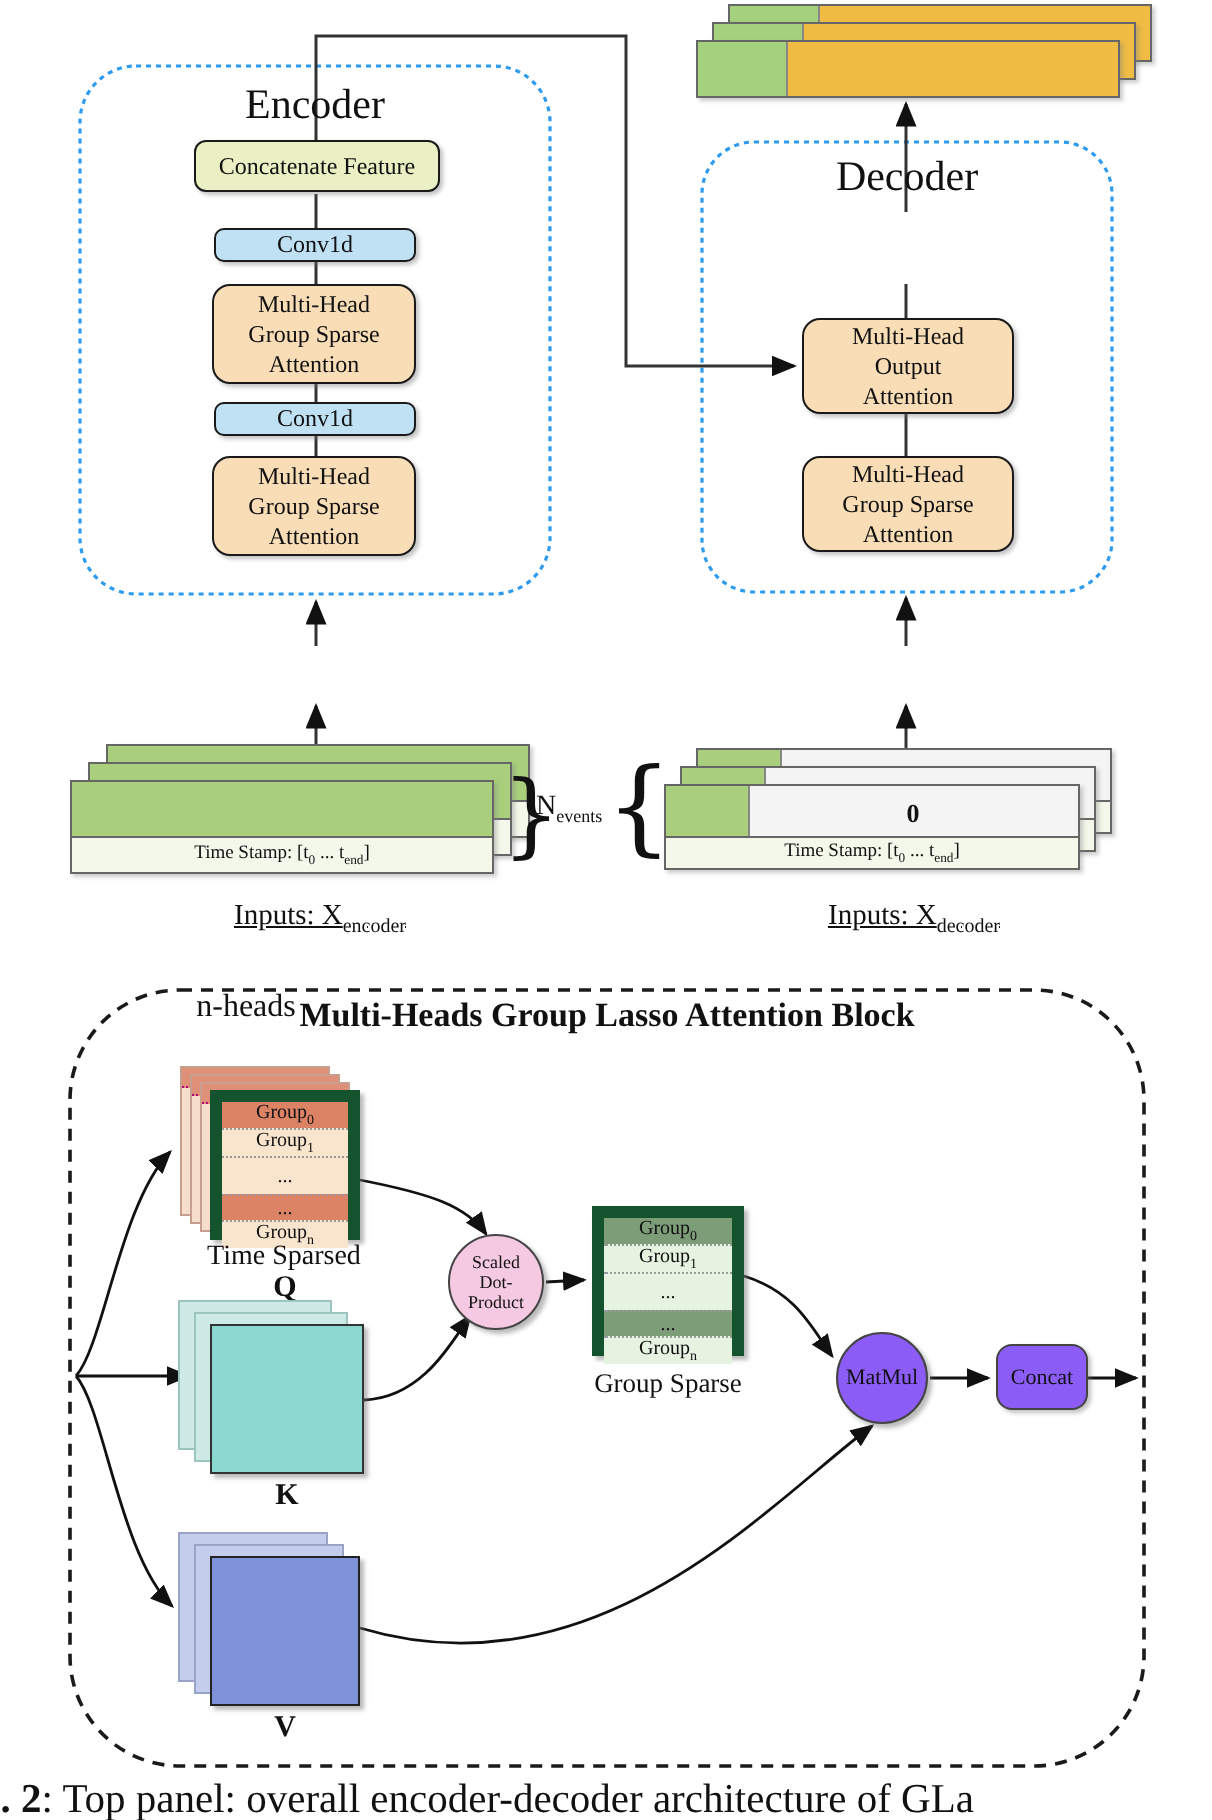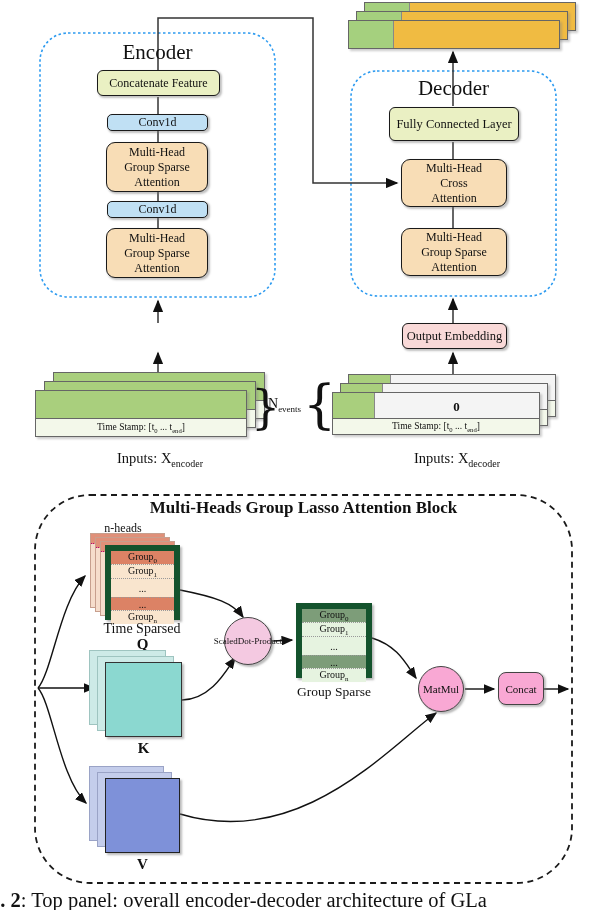--- a/index.html
+++ b/index.html
@@ -47,28 +47,28 @@
   .q-dark{background:#dc8265;}
   .q-light{background:#f9e5ce;}
   .g-dark{background:#7d9d79;}
   .g-light{background:#e6f3e0;}
   .kback{position:absolute;width:77px;height:75px;background:#cdeae7;border:1px solid #9ec4c0;box-sizing:border-box;}
   .kfront{position:absolute;width:77px;height:75px;background:#8bd8d0;border:1px solid #333;box-sizing:border-box;
           box-shadow:2px 2px 2px rgba(120,120,120,.5);}
   .vback{position:absolute;width:75px;height:75px;background:#c4cdeb;border:1px solid #9aa3c6;box-sizing:border-box;}
   .vfront{position:absolute;width:75px;height:75px;background:#7e91d9;border:1px solid #222;box-sizing:border-box;
           box-shadow:2px 2px 2px rgba(120,120,120,.5);}
-  .circle{position:absolute;border-radius:50%;border:1px solid #444;display:flex;flex-direction:row;
+  .circle{position:absolute;border-radius:50%;border:1px solid #444;display:flex;flex-direction:column;
           align-items:center;justify-content:center;text-align:center;
           box-shadow:2px 2px 2px rgba(120,120,120,.5);box-sizing:border-box;}
   .sdp{background:#f4c9e1;font-size:9px;line-height:10px;}
-  .op{background:#f9a8d4;text-align:center;}
+  .op{background:#8b5cf6;text-align:center;}
   .brace{position:absolute;font-family:"DejaVu Serif",serif;font-weight:400;color:#111;}
   sub{font-size:70%;}
-  .stacklabel{font-size:14.5px;}
+  .stacklabel{font-size:14.5px;text-decoration:underline;}
   .qkv{font-weight:bold;font-size:15px;}
   #caption{position:absolute;white-space:nowrap;font-size:20.5px;}
   #caption b{font-weight:bold;}
 </style>
 </head>
 <body>
 
 <div id="canvas">
 
   <svg width="606" height="910" viewBox="0 0 606 910">
@@ -154,55 +154,53 @@
     </div>
   <div class="obar" style="left:356px;top:11px;width:212px;height:29px;">
       <div class="g"></div>
     </div>
   <div class="obar" style="left:348px;top:20px;width:212px;height:29px;">
     <div class="g"></div>
   </div>
 
   <div class="panel-title" style="left:351px;top:76px;width:205px;">Decoder</div>
 
-  <div class="box feature round6 fs125" style="left:389px;top:107px;width:130px;height:34px;">Fully Connected Layer</div>
 
   <div class="box attn round8" style="left:401px;top:159px;width:106px;height:48px;">
     <span class="fs12">Multi-Head</span>
-    <span class="fs12">Cross</span>
+    <span class="fs12">Output</span>
     <span class="fs12">Attention</span>
   </div>
 
   <div class="box attn round8" style="left:401px;top:228px;width:106px;height:48px;">
     <span class="fs12">Multi-Head</span>
     <span class="fs12">Group Sparse</span>
     <span class="fs12">Attention</span>
   </div>
 
-  <div class="box embed round6 fs125" style="left:402px;top:323px;width:105px;height:26px;">Output Embedding</div>
 
   <div class="dlayer" style="left:348px;top:374px;width:208px;height:43px;">
       <div class="greenblk"></div>
       <div class="strip"></div>
     </div>
   <div class="dlayer" style="left:340px;top:383px;width:208px;height:43px;">
       <div class="greenblk"></div>
       <div class="strip"></div>
     </div>
   <div class="dlayer" style="left:332px;top:392px;width:208px;height:43px;">
     <div class="greenblk"></div>
     <div class="zero">0</div>
     <div class="strip"><span>Time Stamp: [t</span><sub>0</sub><span> ... t</span><sub>end</sub><span>]</span></div>
   </div>
 
   <div class="lbl" style="left:35px;top:498px;width:537px;font-weight:bold;font-size:17px;">Multi-Heads Group Lasso Attention Block</div>
 
   <div class="lbl stacklabel" style="left:392px;top:450px;width:130px;"><span>Inputs: X</span><sub style="font-size:10px;">decoder</sub></div>
 
-  <div class="lbl" style="left:88px;top:521px;width:70px;font-size:12px;">n-heads</div>
+  <div class="lbl" style="left:88px;top:495px;width:70px;font-size:16px;">n-heads</div>
 
   <div class="qback" style="left:90px;top:533px;">
       <div class="bar"></div>
     </div>
   <div class="qback" style="left:95px;top:537px;">
       <div class="bar"></div>
     </div>
   <div class="qback" style="left:100px;top:541px;">
       <div class="bar"></div>
     </div>

